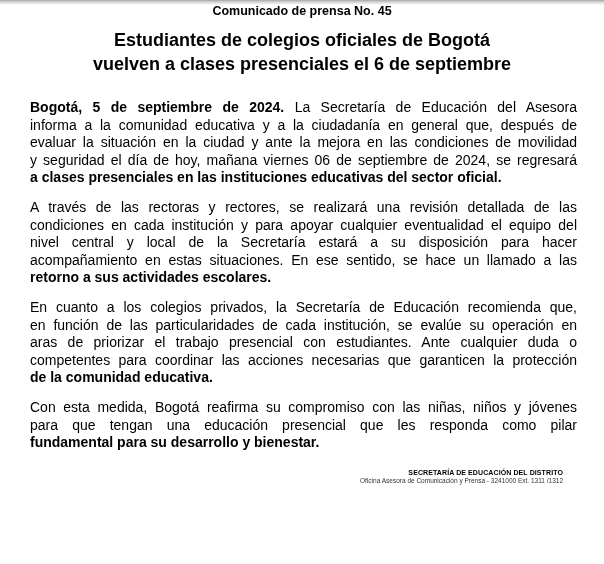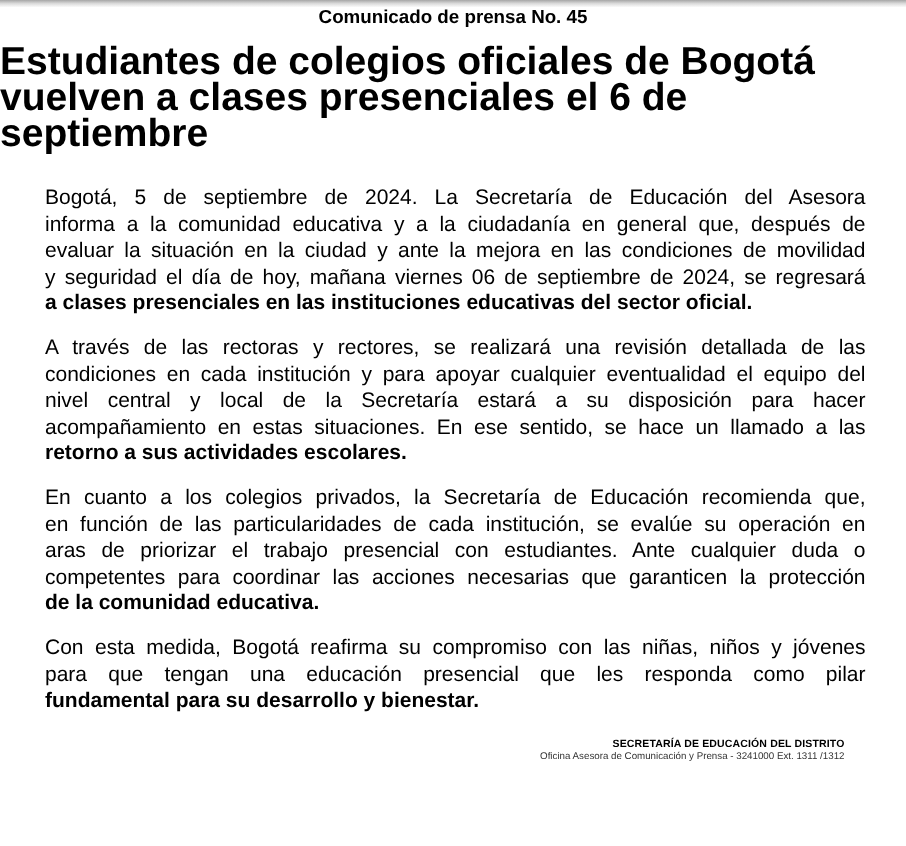--- a/index.html
+++ b/index.html
@@ -18,40 +18,41 @@
   }
   .kicker {
     padding-top: 4px;
     text-align: center;
     font-weight: bold;
     font-size: 12.5px;
     line-height: 15px;
   }
   .title {
     margin-top: 9px;
+    text-align: center;
     font-weight: bold;
-    font-size: 26px;
+    font-size: 18px;
     line-height: 24px;
   }
   .doc-body {
     box-sizing: border-box;
     width: 604px;
     padding: 23px 27px 0 30px;
     font-size: 14px;
     line-height: 17.6px;
   }
   .para { margin: 0 0 12px 0; }
   .jline {
     text-align: justify;
     text-align-last: justify;
     text-justify: inter-word;
     white-space: normal;
   }
   .jline.last { text-align-last: left; font-weight: bold; }
-  .seg.bold { font-weight: normal; }
+  .seg.bold { font-weight: bold; }
   .footer {
     box-sizing: border-box;
     width: 604px;
     padding: 4px 41px 0 0;
     text-align: right;
   }
   .footer-org {
     font-weight: bold;
     font-size: 7px;
     line-height: 9px;

